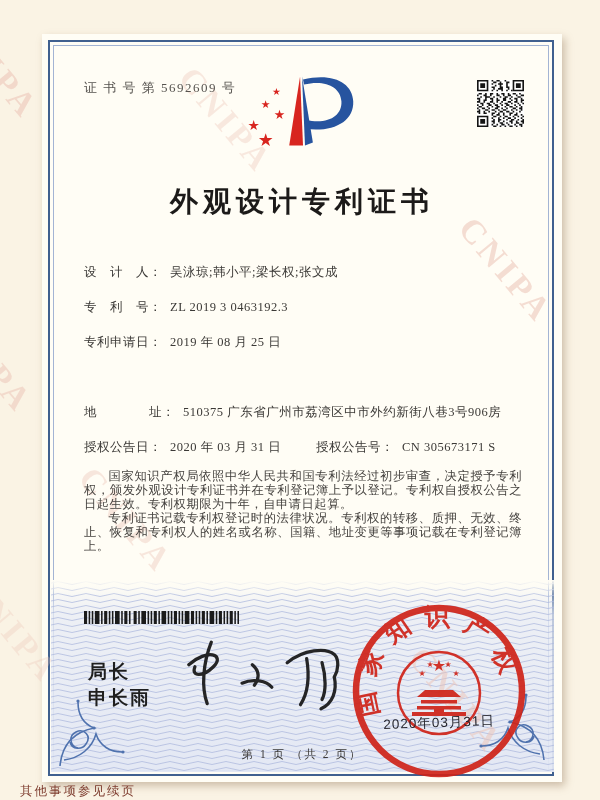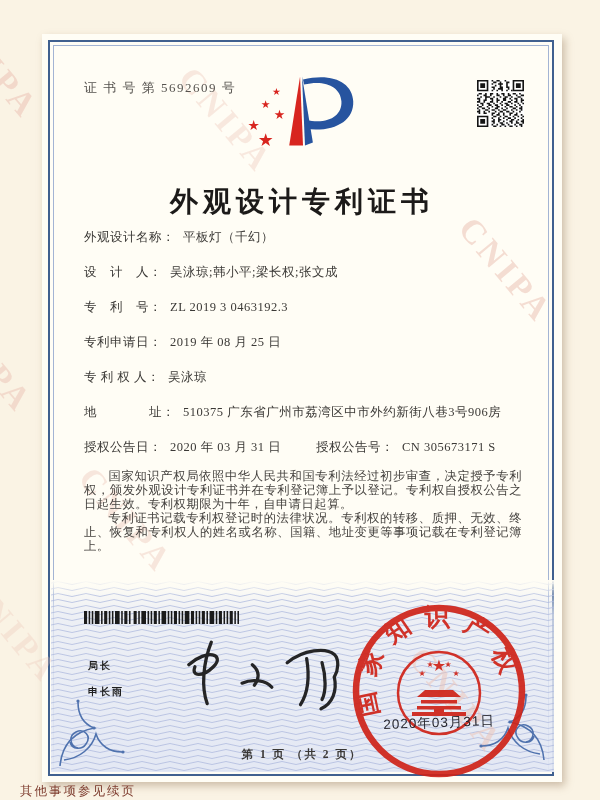--- a/index.html
+++ b/index.html
@@ -25,29 +25,29 @@
   .frow .lab{margin-right:8px;}
   .grant2{position:absolute;left:232px;top:0;text-align:center;}
   
   .paras{position:absolute;left:84px;top:469px;width:438px;font-size:12.3px;line-height:14px;color:#45423f;
          text-align:justify;letter-spacing:.5px;z-index:3;}
   .paras p{margin:0;text-indent:2em;}
   
   .band{position:absolute;left:51px;top:580px;z-index:1;}
   .barcode{position:absolute;left:84px;top:611px;z-index:3;}
   .signer{position:absolute;left:88px;font-family:"Liberation Sans",sans-serif;font-weight:700;
-          font-size:10px;letter-spacing:2px;color:#1f1f1f;z-index:3;}
+          font-size:19px;letter-spacing:2px;color:#1f1f1f;z-index:3;}
   .sig{position:absolute;left:172px;top:636px;z-index:4;}
   .seal{position:absolute;left:349px;top:601px;z-index:5;}
   .sealdate{position:absolute;left:361px;top:714px;width:156px;text-align:center;z-index:6;
             font-family:"Liberation Sans",sans-serif;font-size:13.5px;color:#26262e;letter-spacing:1px;
             transform:rotate(-2deg);}
   .orn{position:absolute;z-index:2;}
   .footer{position:absolute;left:60px;top:747px;width:484px;text-align:center;font-size:11.5px;
-          letter-spacing:2px;color:#3a3836;z-index:3;font-weight:bold;}
+          letter-spacing:2px;color:#3a3836;z-index:3;}
   .contnote{position:absolute;left:20px;top:783px;width:520px;text-align:left;font-size:12.5px;
             letter-spacing:2px;color:#7c3a2c;z-index:3;}
 </style>
 </head>
 <body>
 
 <div id="canvas">
 
   <div class="sheet"></div>
   <div class="border-outer"></div>
@@ -101,34 +101,28 @@
     <g fill="#141414">
       <path fill-rule="evenodd" d="M0 0h7v7H0z M1 1h5v5H1z M2 2h3v3H2z"></path>
       <path fill-rule="evenodd" d="M22 0h7v7h-7z M23 1h5v5h-5z M24 2h3v3h-3z"></path>
       <path fill-rule="evenodd" d="M0 22h7v7H0z M1 23h5v5H1z M2 24h3v3H2z"></path>
     </g>
     <path stroke="#141414" stroke-width="1" fill="none" d="M9 .5h1m2 0h2m3 0h1M10 1.5h2m2 0h1m3 0h2M9 2.5h1m3 0h3m2 0h1M11 3.5h1m2 0h1m3 0h1M9 4.5h2m3 0h2m2 0h2M10 5.5h1m2 0h3m3 0h1M9 6.5h1m2 0h1m2 0h1m2 0h1m2 0h1M1 8.5h2m2 0h1m2 0h2m2 0h1m2 0h2m2 0h1m2 0h2m2 0h1m2 0h2M0 9.5h1m3 0h2m2 0h1m3 0h2m2 0h1m2 0h2m3 0h1m2 0h2M2 10.5h1m2 0h3m2 0h1m3 0h1m2 0h2m2 0h1m3 0h2m2 0h1M0 11.5h2m3 0h1m2 0h2m2 0h1m3 0h2m2 0h1m2 0h2m2 0h1M1 12.5h1m2 0h2m3 0h1m2 0h2m2 0h2m3 0h1m2 0h1m2 0h2M0 13.5h2m2 0h1m3 0h2m2 0h1m2 0h1m3 0h2m2 0h2m2 0h1M2 14.5h2m2 0h2m2 0h1m3 0h1m2 0h2m2 0h1m3 0h1m2 0h2M0 15.5h1m2 0h1m3 0h2m2 0h2m2 0h1m2 0h2m3 0h1m2 0h1M1 16.5h2m3 0h1m2 0h1m2 0h2m3 0h1m2 0h2m2 0h1m2 0h1M0 17.5h1m2 0h2m2 0h1m3 0h2m2 0h1m2 0h1m3 0h2m2 0h2M1 18.5h1m3 0h2m2 0h2m2 0h1m2 0h2m3 0h1m2 0h1m2 0h1M0 19.5h2m2 0h1m2 0h1m3 0h1m2 0h2m2 0h2m2 0h1m3 0h1M1 20.5h1m2 0h2m3 0h2m2 0h1m2 0h1m3 0h2m2 0h1M9 21.5h1m2 0h2m2 0h1m3 0h1m2 0h2m2 0h1m2 0h1M10 22.5h2m2 0h1m2 0h2m3 0h1m2 0h1m2 0h2M9 23.5h1m3 0h1m2 0h1m2 0h2m2 0h1m3 0h1M10 24.5h1m2 0h2m3 0h1m2 0h2m2 0h1m2 0h1M9 25.5h2m2 0h1m2 0h1m3 0h2m2 0h1m2 0h2M10 26.5h1m3 0h2m2 0h1m2 0h1m2 0h2m2 0h1M9 27.5h1m2 0h1m2 0h2m2 0h1m3 0h1m2 0h2M10 28.5h2m2 0h1m2 0h1m2 0h2m2 0h1m2 0h1"></path>
   </svg>
 
   <div class="title">外观设计专利证书</div>
 
-  <div class="frow" style="top:229px">
-    <span class="lab">外观设计名称：</span><span>平板灯（千幻）</span>
-  </div>
   <div class="frow" style="top:264px">
     <span class="lab">设　计　人：</span><span>吴泳琼;韩小平;梁长权;张文成</span>
   </div>
   <div class="frow" style="top:299px">
     <span class="lab">专　利　号：</span><span>ZL 2019 3 0463192.3</span>
   </div>
   <div class="frow" style="top:334px">
     <span class="lab">专利申请日：</span><span>2019 年 08 月 25 日</span>
-  </div>
-  <div class="frow" style="top:369px">
-    <span class="lab">专 利 权 人：</span><span>吴泳琼</span>
   </div>
   <div class="frow" style="top:404px">
     <span class="lab">地　　　　址：</span><span>510375 广东省广州市荔湾区中市外约新街八巷3号906房</span>
   </div>
   <div class="frow" style="top:439px">
     <span class="lab">授权公告日：</span><span>2020 年 03 月 31 日</span>
     <span class="grant2">
       <span class="lab">授权公告号：</span><span>CN 305673171 S</span>
     </span>
   </div>

